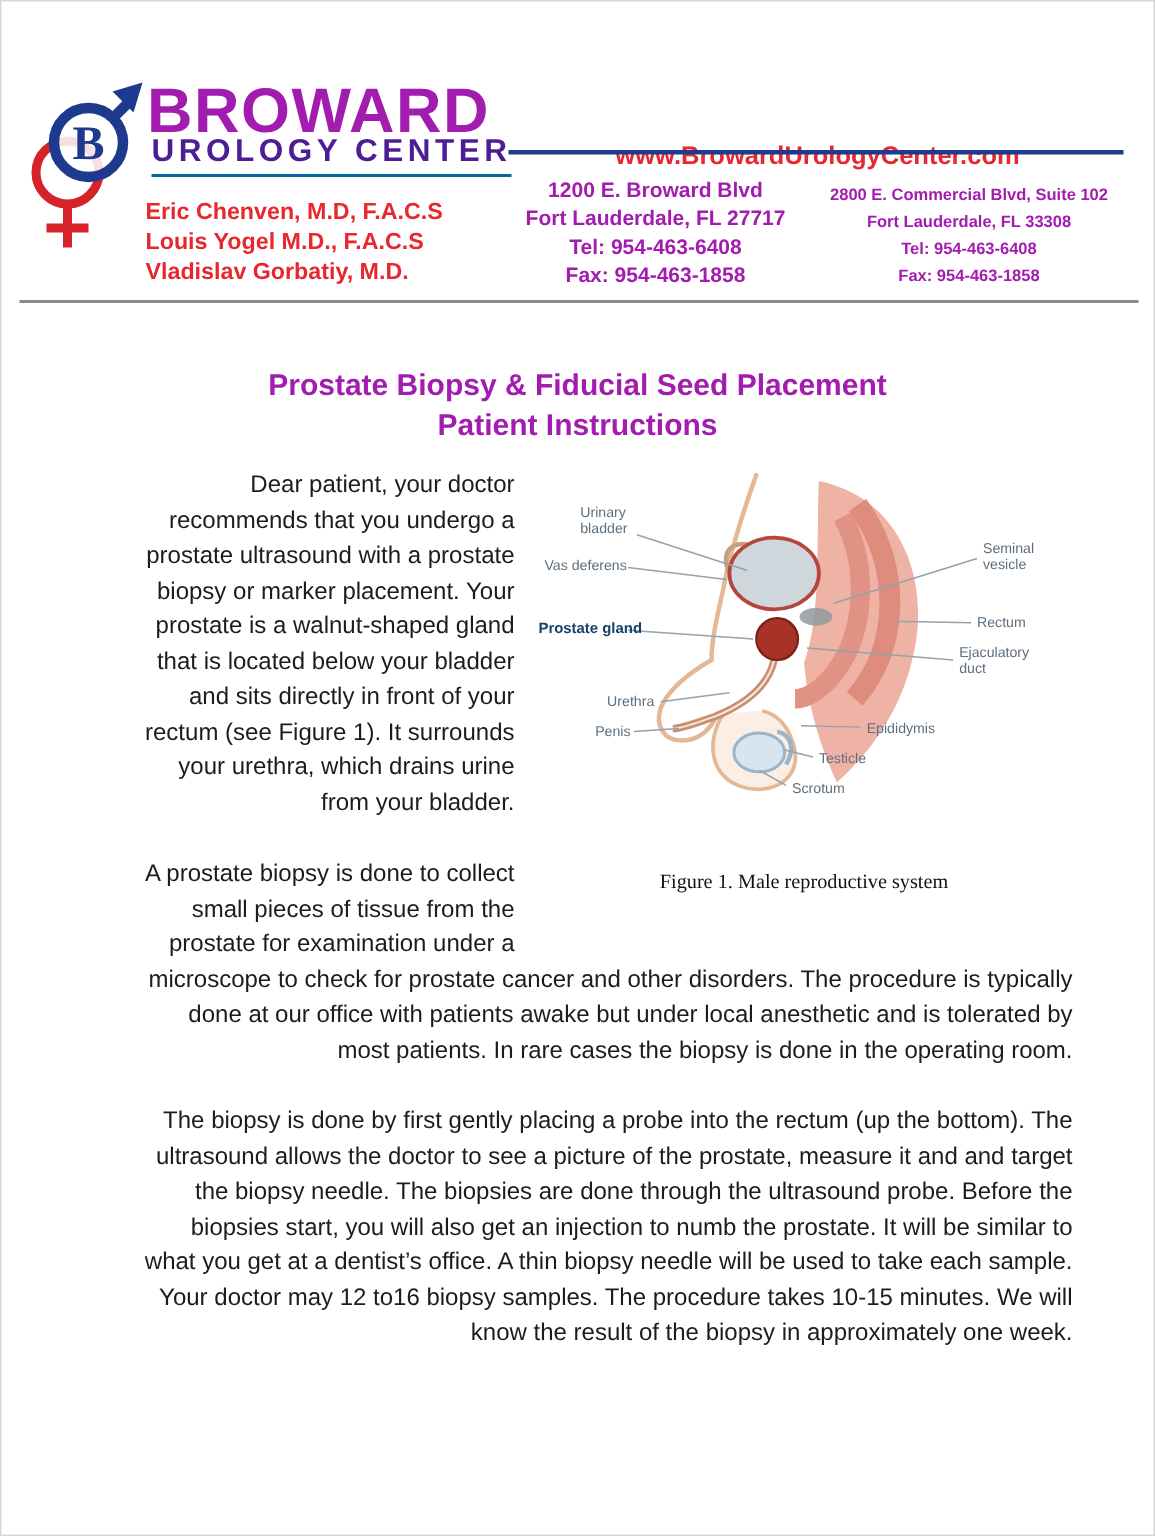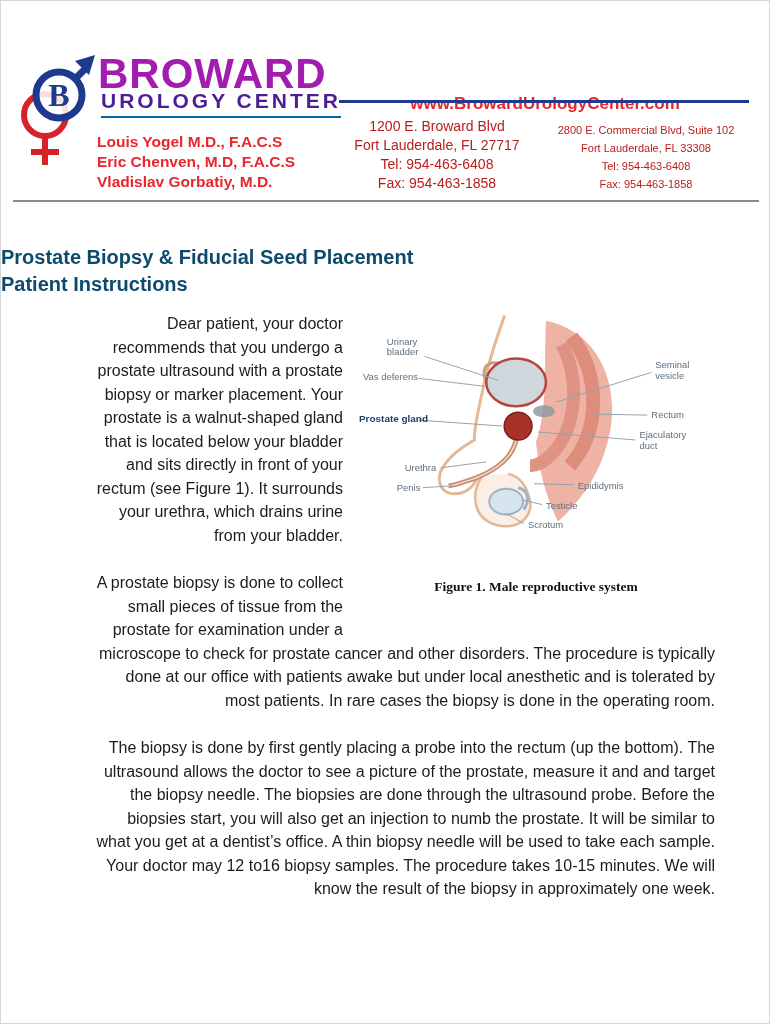--- a/index.html
+++ b/index.html
@@ -20,40 +20,40 @@
     font-size:21px; font-weight:bold; letter-spacing:3px;
     color:#4c1d95; padding-bottom:3px; border-bottom:2px solid #0369a1;
   }
   .doctors { position:absolute; left:96px; top:131px; }
   .doctors div { font-size:15.5px; font-weight:bold; color:#e8262d; line-height:20px; }
   .website {
     position:absolute; left:340px; top:64px; width:408px; text-align:center;
     font-size:17px; font-weight:bold; color:#e8262d;margin-top:29px;
   }
   .blue-rule { position:absolute; left:338px; top:99px; width:410px; height:3px; background:#1d3a8f; }
-  .loc { position:absolute; text-align:center; color:#b91c1c; font-weight:normal; }
+  .loc { position:absolute; text-align:center; color:#a21caf; font-weight:bold; }
   .loc-1 { left:338px; top:116px; width:196px; font-size:14px; line-height:19px; }
   .loc-2 { left:542px; top:120px; width:206px; font-size:11px; line-height:18px; }
   .header-divider { position:absolute; left:12px; top:199px; width:746px; height:2px; background:#8b8b8b; }
   
   .doc-title {
     position:absolute; left:0; top:243px; width:100%;
-    text-align:left; font-size:20px; font-weight:bold;
-    color:#0c4a6e; line-height:27px;
+    text-align:center; font-size:20px; font-weight:bold;
+    color:#a21caf; line-height:27px;
   }
   
   .body-text {
     position:absolute; left:90px; top:311px; width:624px;
     font-size:16px; line-height:23.5px; color:#1c1c1c;
   }
   .body-text p { margin:0 0 24px 0;text-align:right; }
   .figure-box { float:right; width:358px; margin:2px 0 24px 14px; }
   .figure-caption {
     font-family:"Liberation Serif", serif; font-size:13.5px; color:#111;
-    text-align:center; margin-top:2px;font-weight:bold;
+    text-align:center; margin-top:2px;
   }
   .anat-label { font-size:9.5px; fill:#5d6e7c; font-family:"Liberation Sans", sans-serif; }
   .anat-label-bold { font-size:10px; font-weight:bold; fill:#17406b; font-family:"Liberation Sans", sans-serif; }
   .leader { stroke:#93a2ae; stroke-width:1; fill:none; }
 </style>
 </head>
 <body>
 
 <div class="page">
 
@@ -70,22 +70,22 @@
       <line x1="60" y1="28" x2="72" y2="16" stroke="#1d3a8f" stroke-width="7"></line>
       <polygon points="80,4 60,10 74,24" fill="#1d3a8f"></polygon>
     </g>
     <text x="44" y="55" text-anchor="middle" font-size="32" font-weight="bold" fill="#1d3a8f" font-family="Liberation Serif, serif">B</text>
   </svg>
 
   <div class="brand-name">BROWARD</div>
   <div class="brand-sub">UROLOGY CENTER</div>
 
   <div class="doctors">
+    <div>Eric Chenven, M.D, F.A.C.S</div>
     <div>Louis Yogel M.D., F.A.C.S</div>
-    <div>Eric Chenven, M.D, F.A.C.S</div>
     <div>Vladislav Gorbatiy, M.D.</div>
   </div>
 
   <div class="website">www.BrowardUrologyCenter.com</div>
   <div class="blue-rule"></div>
 
   <div class="loc loc-1">
     <div>1200 E. Broward Blvd</div>
     <div>Fort Lauderdale, FL 27717</div>
     <div>Tel: 954-463-6408</div>

